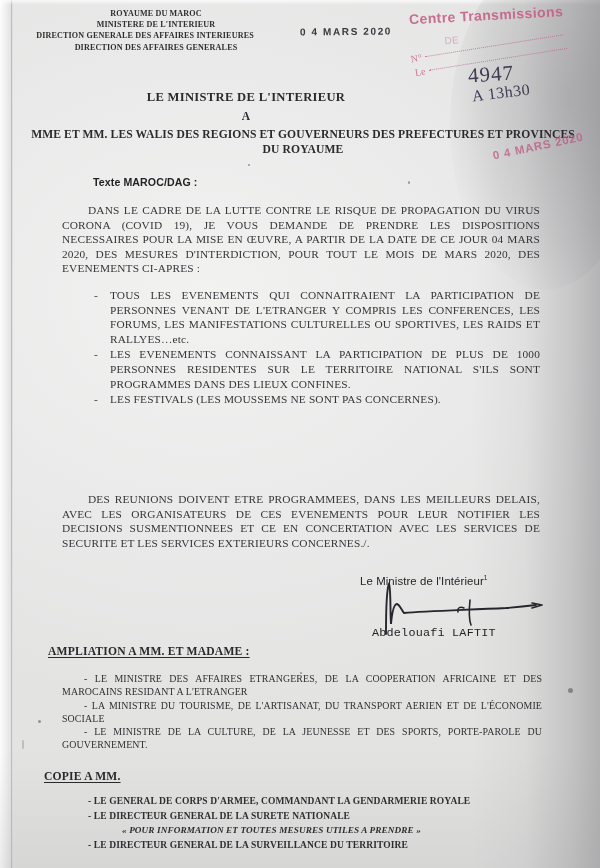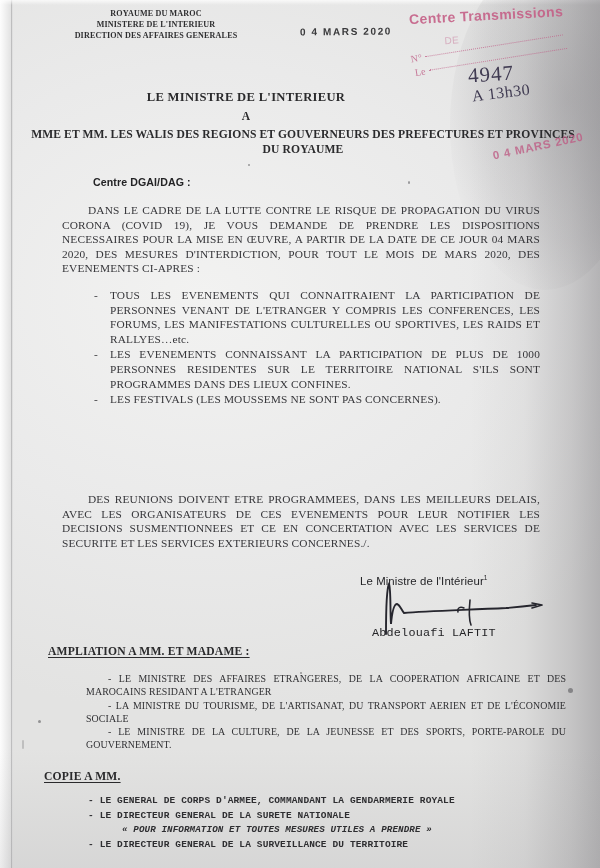--- a/index.html
+++ b/index.html
@@ -228,36 +228,34 @@
 
   .ampliation-list {
     left: 62px;
     width: 480px;
     top: 672px;
     font-size: 9.9px;
     line-height: 13.3px;
     letter-spacing: 0.12px;
     text-align: justify;
     color: #303033;
-    margin-left: 24px;
   }
   .ampliation-list .li { margin-bottom: 0px; }
   .ampliation-list .li::before { content: "- "; margin-left: 22px; }
   .ampliation-list .li { text-indent: 0; }
 
   .copie-list {
     left: 88px;
     width: 440px;
     top: 794px;
     font-size: 9.5px;
     line-height: 14.6px;
     letter-spacing: 0.12px;
     color: #2e2e31;
     font-weight: bold;
-    font-family: Liberation Mono, monospace;
   }
   .copie-list .li::before { content: "- "; }
   .copie-list .note {
     font-style: italic;
     font-weight: bold;
     font-size: 9.2px;
     margin-left: 34px;
     display: block;
   }
 
@@ -359,30 +357,31 @@
   <div class="speck" style="left:568px;top:688px;width:5px;height:5px;"></div>
   <div class="speck" style="left:38px;top:720px;width:3px;height:3px;"></div>
   <div class="speck" style="left:22px;top:740px;width:2px;height:9px;border-radius:1px;opacity:.45;"></div>
   <div class="speck" style="left:300px;top:672px;width:2px;height:2px;"></div>
 
   <div class="content">
 
     <div class="blk letterhead">
       <div>ROYAUME DU MAROC</div>
       <div>MINISTERE DE L'INTERIEUR</div>
+      <div class="l3">DIRECTION GENERALE DES AFFAIRES INTERIEURES</div>
       <div>DIRECTION DES AFFAIRES GENERALES</div>
     </div>
 
     <div class="blk datestamp">0 4 MARS 2020</div>
 
     <div class="blk to-minister">LE MINISTRE DE L'INTERIEUR</div>
     <div class="blk to-a">A</div>
     <div class="blk to-recipients">MME ET MM. LES WALIS DES REGIONS ET GOUVERNEURS DES PREFECTURES ET PROVINCES DU ROYAUME</div>
 
-    <div class="blk texte-label">Centre DGAI/DAG :</div>
+    <div class="blk texte-label">Texte MAROC/DAG :</div>
 
     <div class="blk body-col para p1"><span class="ind"></span><span>DANS LE CADRE DE LA LUTTE CONTRE LE RISQUE DE PROPAGATION DU VIRUS CORONA (COVID 19), JE VOUS DEMANDE DE PRENDRE LES DISPOSITIONS NECESSAIRES POUR LA MISE EN ŒUVRE, A PARTIR DE LA DATE DE CE JOUR 04 MARS 2020, DES MESURES D'INTERDICTION, POUR TOUT LE MOIS DE MARS 2020, DES EVENEMENTS CI-APRES :</span></div>
 
     <div class="blk bullets">
       <div class="bullet">
         <span class="dash">-</span>
         <span>TOUS LES EVENEMENTS QUI CONNAITRAIENT LA PARTICIPATION DE PERSONNES VENANT DE L'ETRANGER Y COMPRIS LES CONFERENCES, LES FORUMS, LES MANIFESTATIONS CULTURELLES OU SPORTIVES, LES RAIDS ET RALLYES…etc.</span>
       </div>
       <div class="bullet">
         <span class="dash">-</span>

